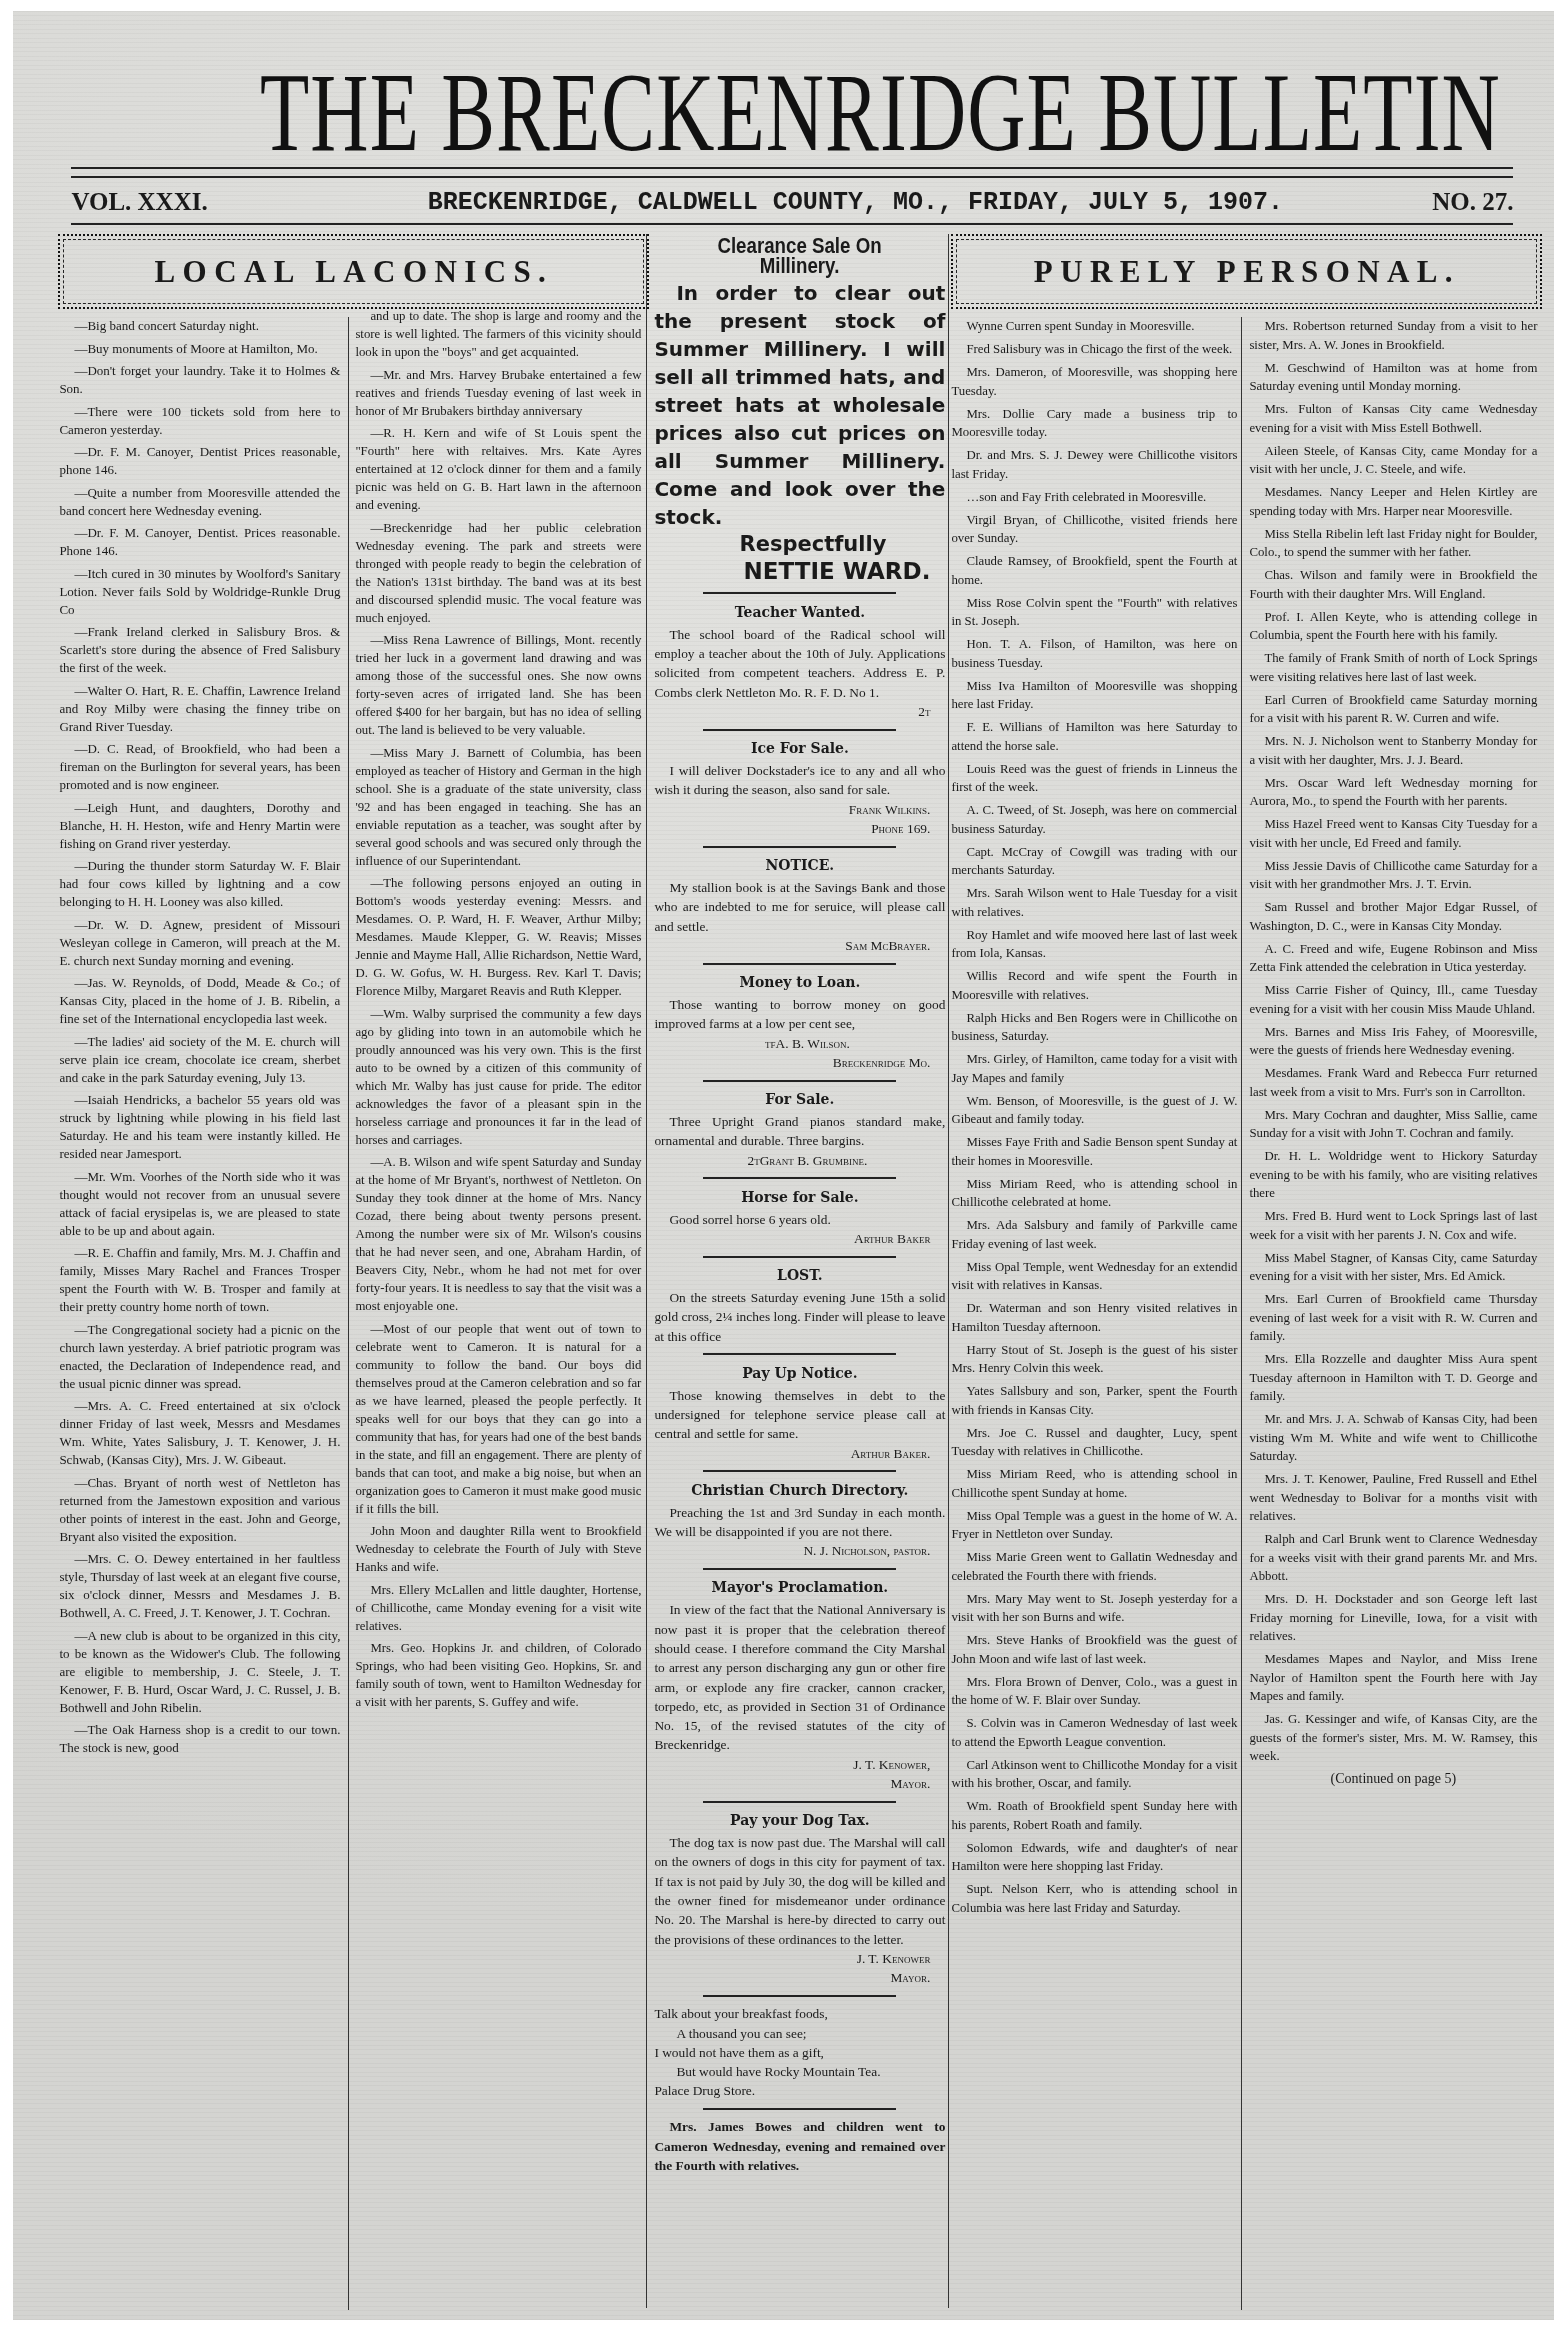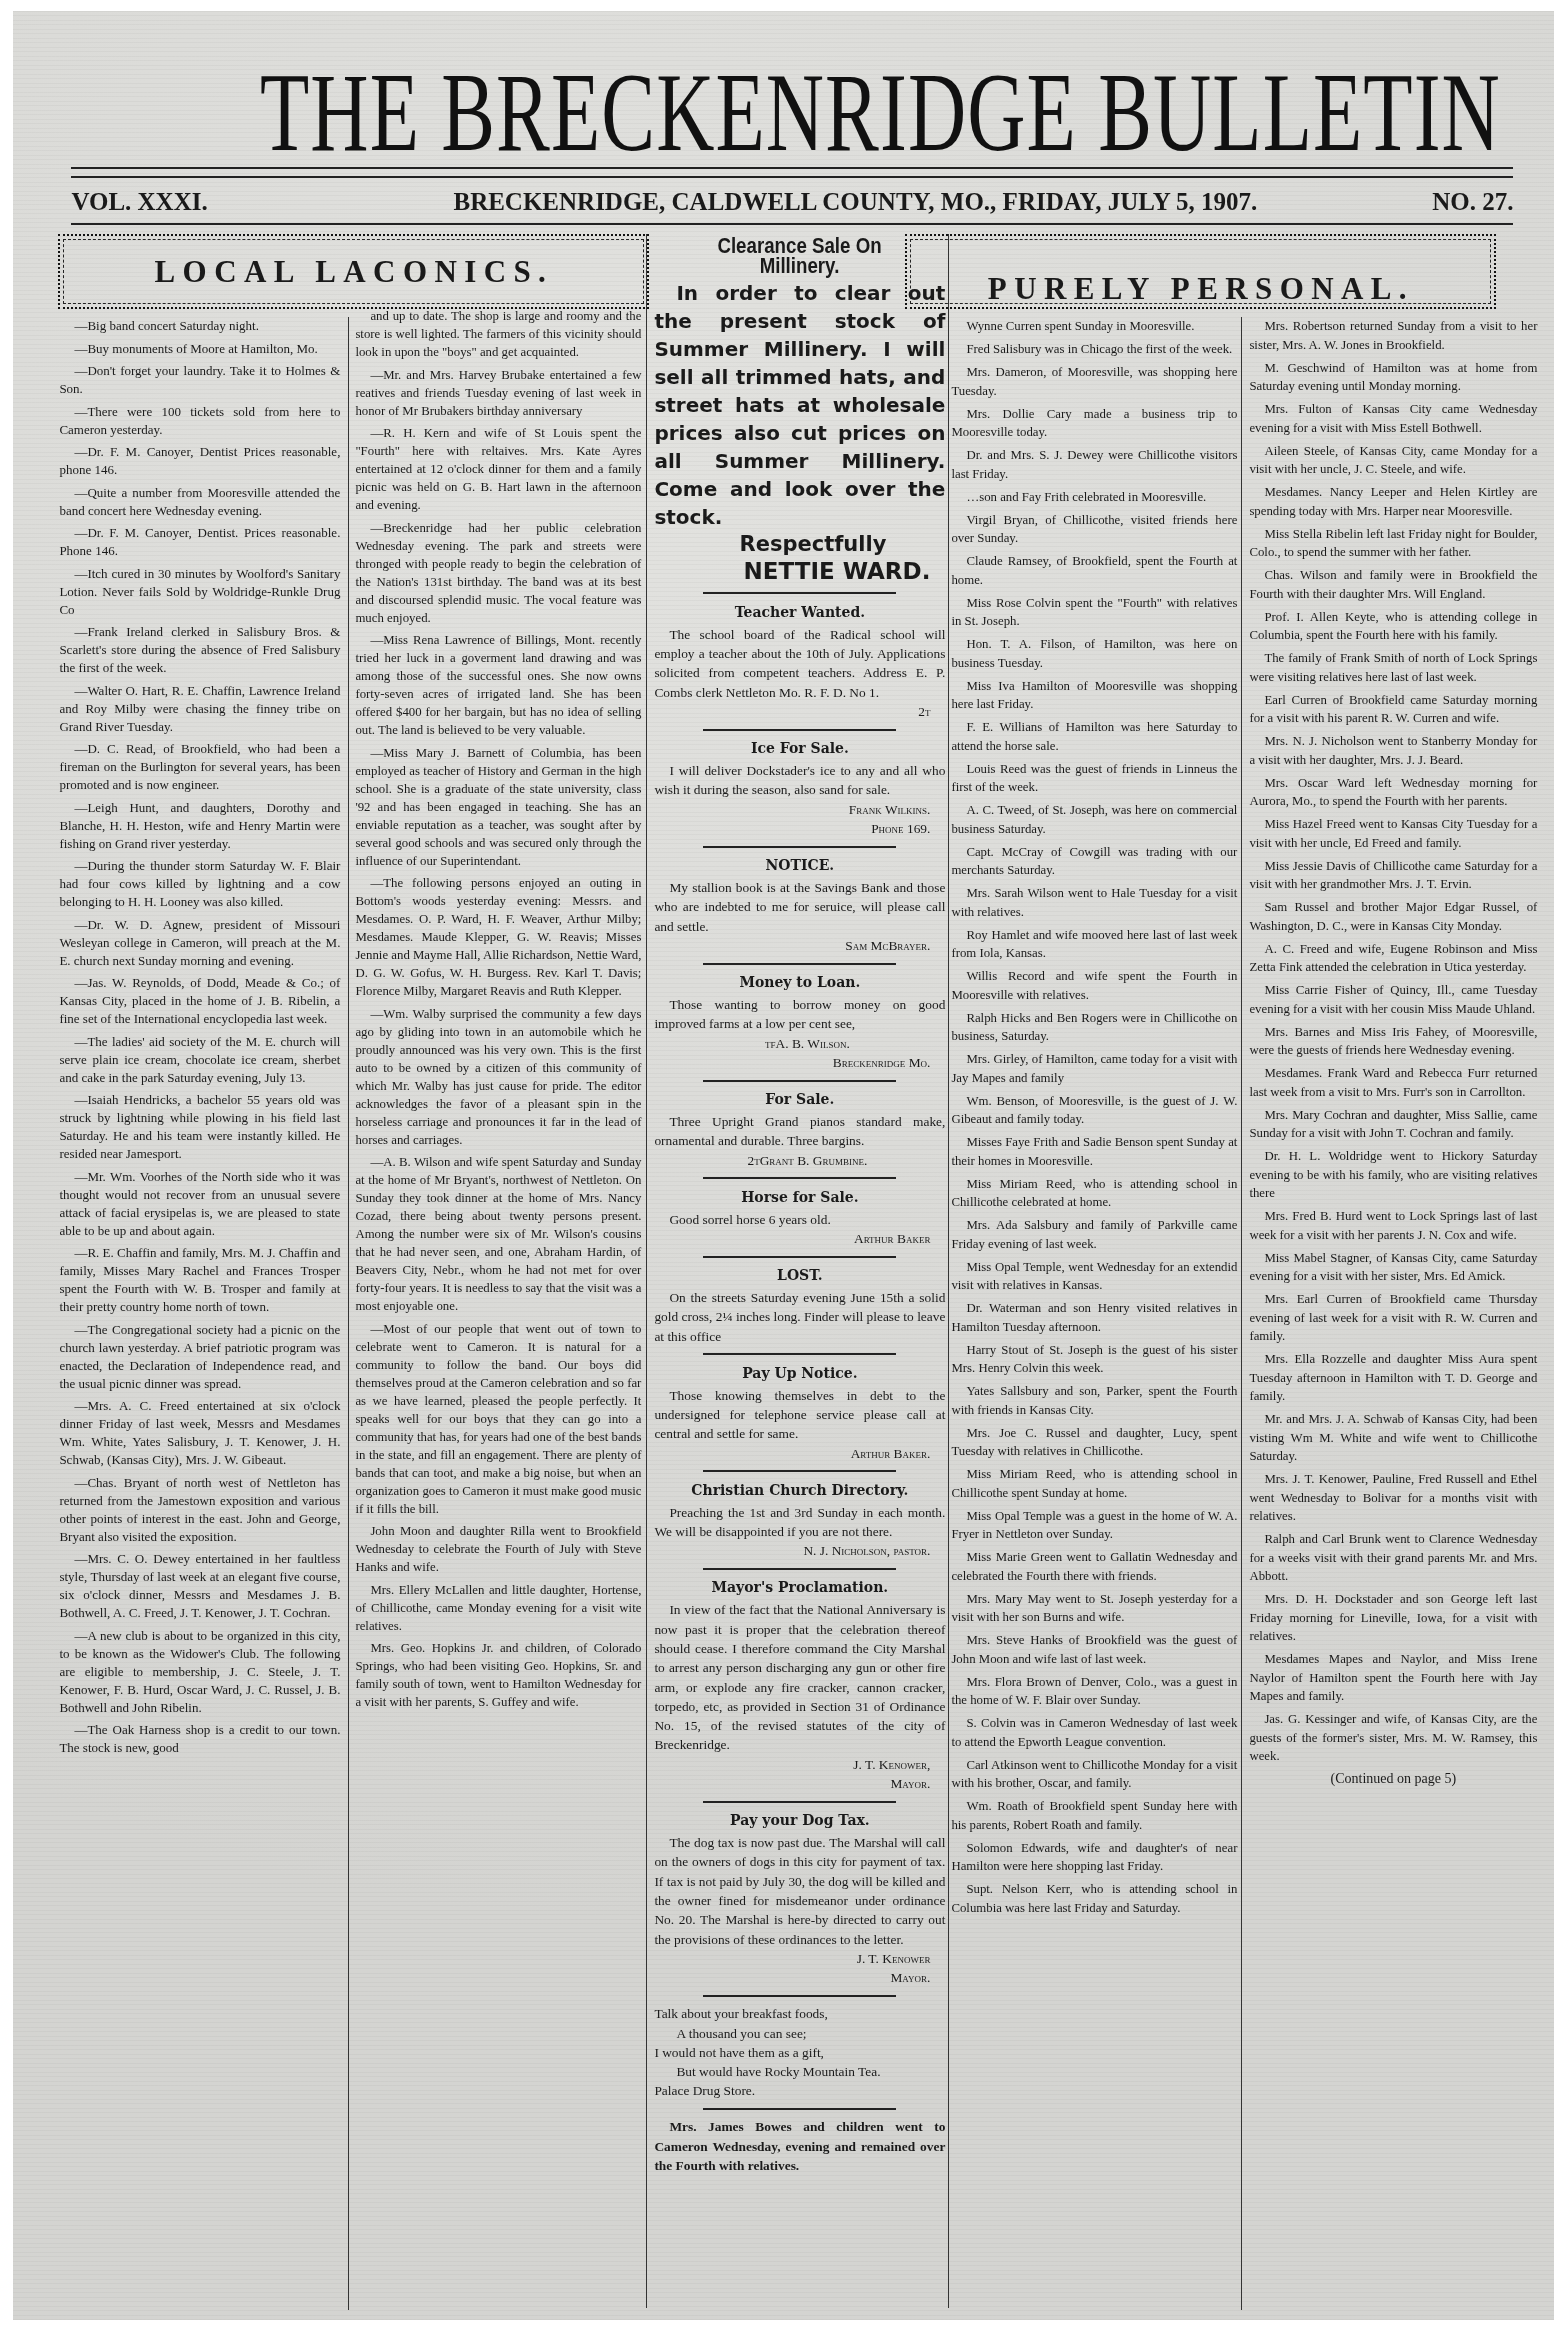--- a/index.html
+++ b/index.html
@@ -30,21 +30,21 @@
   .rule-double {
     position: absolute; left: 58px; width: 1442px; height: 7.4px;
     border-top: 2.2px solid #222; border-bottom: 2.2px solid #222;
   }
   .dateline {
     position: absolute; left: 58px; top: 177px; width: 1442px;
     font-family: "Liberation Serif", serif; font-weight: bold;
     font-size: 25px; display: flex; justify-content: space-between;
   }
   .dateline .vol { width: 238px; }
-  .dateline .place { flex: 1; text-align: center; }
+  .dateline .place { flex: 1; text-align: center; font-family: Liberation Mono, monospace; }
   .dateline .no { width: 112px; text-align: right; }
   .rule-single { position: absolute; left: 58px; width: 1442px; border-top: 2.2px solid #222; }
 
   .col {
     position: absolute; top: 223px;
     font-family: "Liberation Serif", serif;
     font-size: 14px; line-height: 20px; text-align: justify;
   }
   .colrule { position: absolute; border-left: 1.5px solid #333; }
 
@@ -239,21 +239,21 @@
       <p>Palace Drug Store.</p>
     </div>
     <div class="shortrule"></div>
     <div class="notice">
       <p style="font-weight:bold;">Mrs. James Bowes and children went to Cameron Wednesday, evening and remained over the Fourth with relatives.</p>
     </div>
   </div>
 
   <div class="colrule" style="left:935px; top:223px; height:2074px;"></div>
 
-  <div class="ornbox" style="left:892px; top:223px; width:587px; height:71px; font-size:31px;align-items:flex-end;">
+  <div class="ornbox" style="left:938px; top:223px; width:587px; height:71px; font-size:31px;">
     <span>PURELY PERSONAL.</span>
   </div>
 
   <div class="col subcol" id="pp-col1" style="left:938px; top:306px; width:286px; font-size:12.8px; line-height:18.5px;">
       <p>Wynne Curren spent Sunday in Mooresville.</p>
       <p>Fred Salisbury was in Chicago the first of the week.</p>
       <p>Mrs. Dameron, of Mooresville, was shopping here Tuesday.</p>
       <p>Mrs. Dollie Cary made a business trip to Mooresville today.</p>
       <p>Dr. and Mrs. S. J. Dewey were Chillicothe visitors last Friday.</p>
       <p>…son and Fay Frith celebrated in Mooresville.</p>

